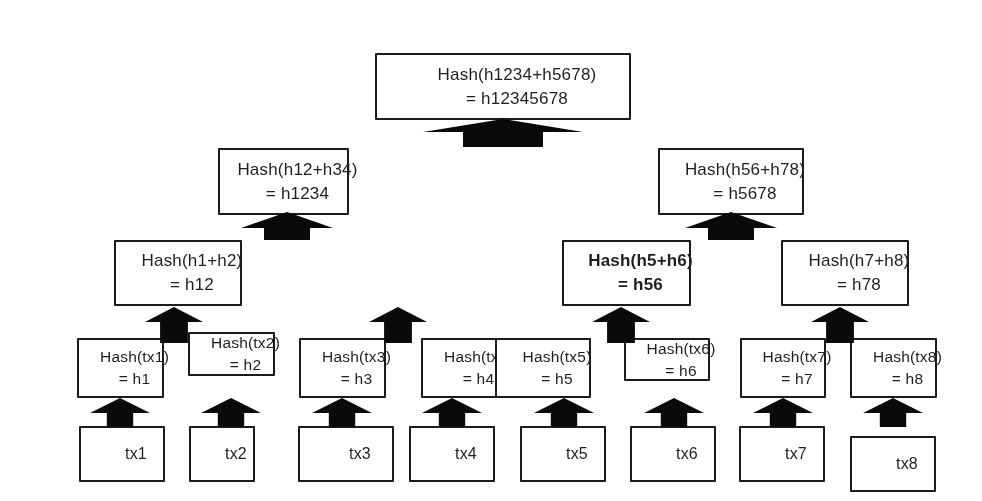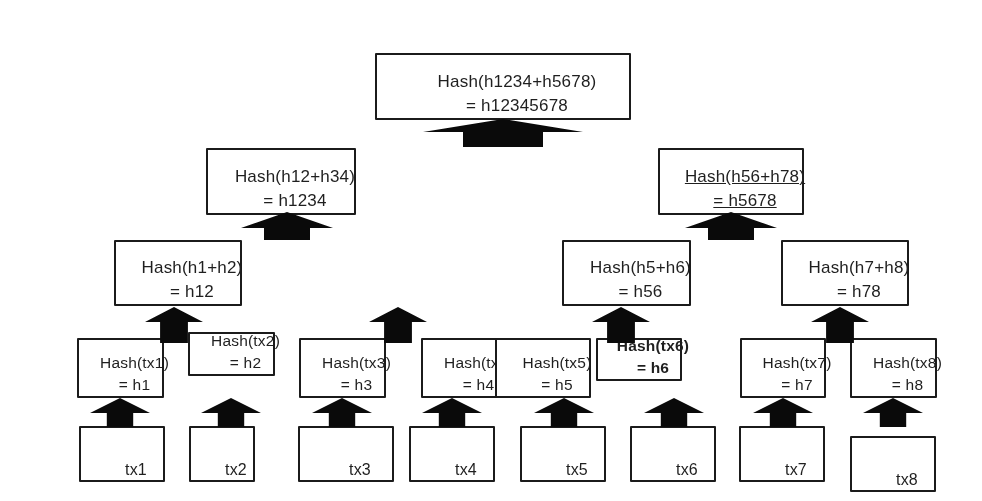--- a/index.html
+++ b/index.html
@@ -12,21 +12,21 @@
   }
   .node {
     position: absolute;
     background: #ffffff;
     border: 2px solid #1b1b1b;
     border-radius: 1px;
     box-sizing: border-box;
     display: flex;
     flex-direction: column;
     align-items: center;
-    justify-content: flex-end;
+    justify-content: center;
     text-align: center;
     color: #1f1f1f;
     letter-spacing: 0.2px;
     padding-left: 28px;
   }
   .node .line { white-space: nowrap; }
   .lvl-big  { font-size: 17px; line-height: 24px; }
   .lvl-leaf { font-size: 15.5px; line-height: 22px; }
   .lvl-tx   { font-size: 16px; line-height: 20px; }
   .arrow {
@@ -53,34 +53,34 @@
 </head>
 <body>
 
 <div id="stage">
 
   <div class="node lvl-big" style="left:375px; top:53px; width:256px; height:67px;">
     <div class="line">Hash(h1234+h5678)</div>
     <div class="line">= h12345678</div>
   </div>
 
-  <div class="node lvl-big" style="left:206px; top:148px; width:150px; height:67px;">
+  <div class="node lvl-big" style="left:218px; top:148px; width:131px; height:67px;">
     <div class="line">Hash(h12+h34)</div>
     <div class="line">= h1234</div>
   </div>
-  <div class="node lvl-big" style="left:658px; top:148px; width:146px; height:67px;text-decoration:underline;">
+  <div class="node lvl-big" style="left:658px; top:148px; width:146px; height:67px;">
     <div class="line">Hash(h56+h78)</div>
     <div class="line">= h5678</div>
   </div>
 
   <div class="node lvl-big" style="left:114px; top:240px; width:128px; height:66px;">
     <div class="line">Hash(h1+h2)</div>
     <div class="line">= h12</div>
   </div>
-  <div class="node lvl-big" style="left:562px; top:240px; width:129px; height:66px;">
+  <div class="node lvl-big" style="left:562px; top:240px; width:129px; height:66px;font-weight:bold;">
     <div class="line">Hash(h5+h6)</div>
     <div class="line">= h56</div>
   </div>
   <div class="node lvl-big" style="left:781px; top:240px; width:128px; height:66px;">
     <div class="line">Hash(h7+h8)</div>
     <div class="line">= h78</div>
   </div>
 
   <div class="node lvl-leaf" style="left:77px; top:338px; width:87px; height:60px;">
     <div class="line">Hash(tx1)</div>
@@ -95,21 +95,21 @@
     <div class="line">= h3</div>
   </div>
   <div class="node lvl-leaf" style="left:409px; top:338px; width:87px; height:60px;margin-left:12px;">
     <div class="line">Hash(tx4)</div>
     <div class="line">= h4</div>
   </div>
   <div class="node lvl-leaf" style="left:495px; top:338px; width:96px; height:60px;">
     <div class="line">Hash(tx5)</div>
     <div class="line">= h5</div>
   </div>
-  <div class="node lvl-leaf" style="left:596px; top:338px; width:86px; height:43px;font-weight:bold;">
+  <div class="node lvl-leaf" style="left:624px; top:338px; width:86px; height:43px;">
     <div class="line">Hash(tx6)</div>
     <div class="line">= h6</div>
   </div>
   <div class="node lvl-leaf" style="left:740px; top:338px; width:86px; height:60px;">
     <div class="line">Hash(tx7)</div>
     <div class="line">= h7</div>
   </div>
   <div class="node lvl-leaf" style="left:850px; top:338px; width:87px; height:60px;">
     <div class="line">Hash(tx8)</div>
     <div class="line">= h8</div>

